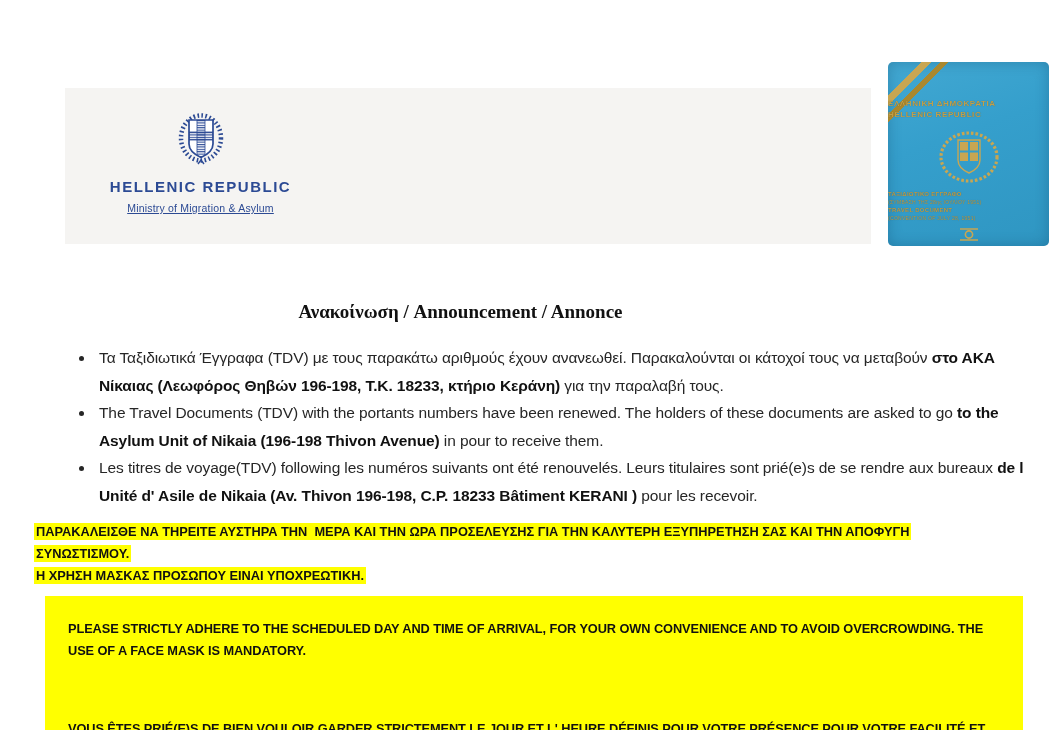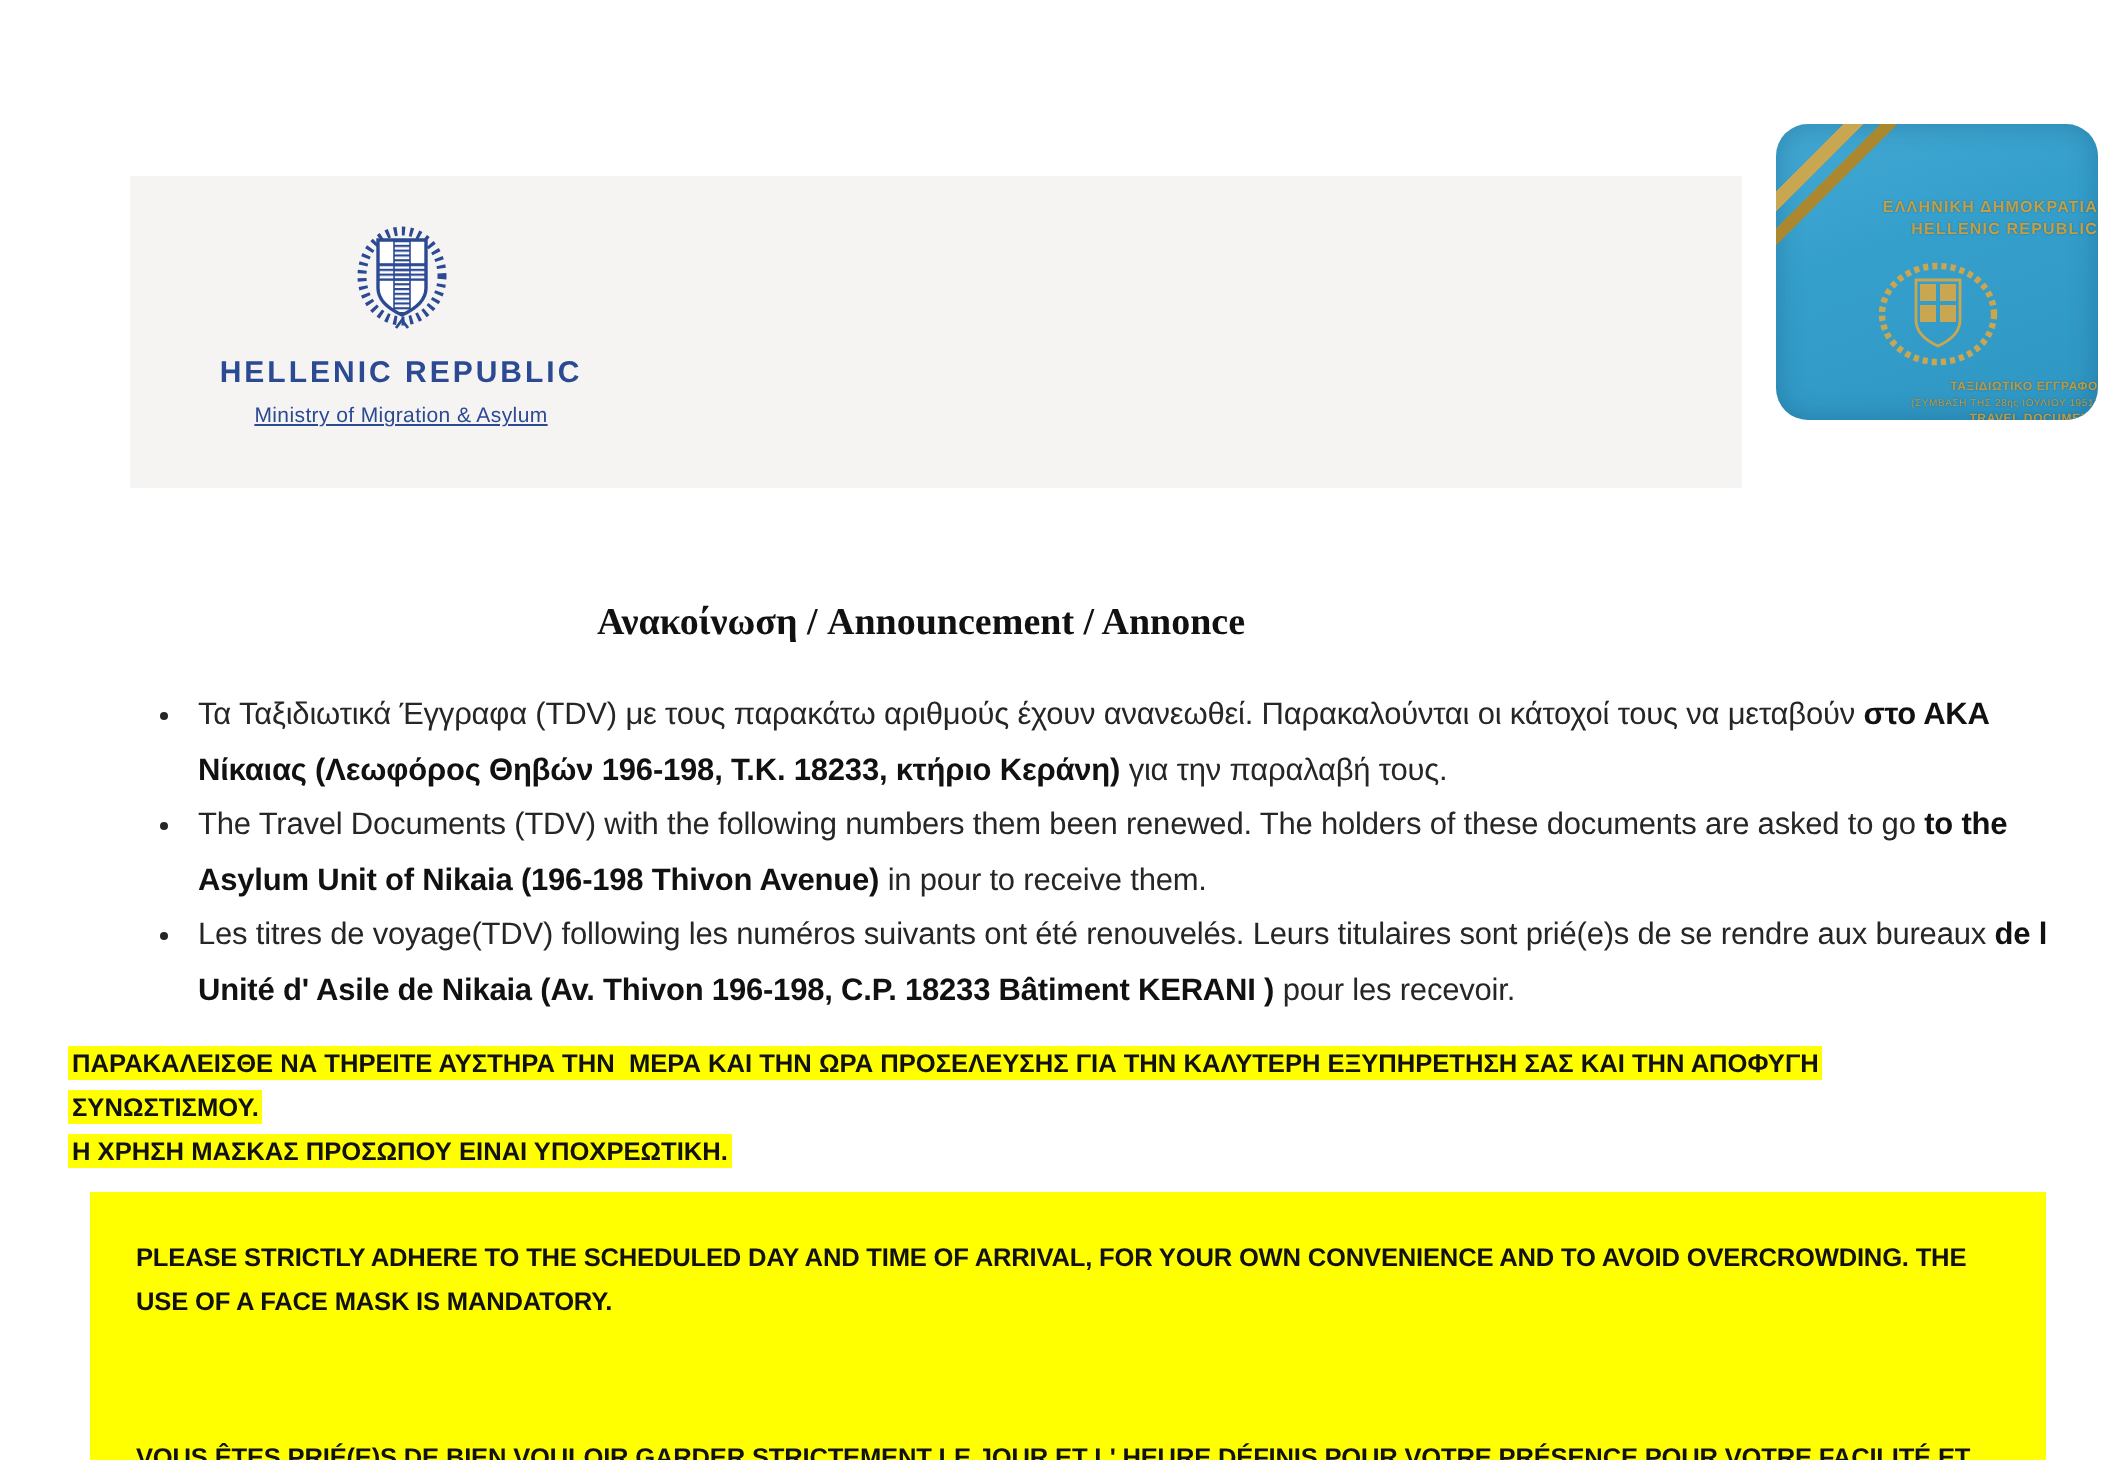--- a/index.html
+++ b/index.html
@@ -7,23 +7,23 @@
     width:1057px;height:730px;position:relative;background:#ffffff;
     font-family:"Liberation Sans",sans-serif;color:#222;overflow:hidden;
   }
   
   .banner{position:absolute;left:65px;top:88px;width:806px;height:156px;background:#f5f4f2;}
   .logo-block{position:absolute;left:28px;top:20px;width:215px;text-align:center;}
   .logo-emblem{display:block;margin:0 auto 8px auto;}
   .org-name{font-size:15px;font-weight:bold;letter-spacing:1.5px;color:#2c4a94;}
   .org-sub{font-size:10.5px;color:#2c4a94;margin-top:7px;letter-spacing:.2px;text-decoration:underline;}
   
-  .passport{position:absolute;left:888px;top:62px;width:161px;height:148px;
+  .passport{position:absolute;left:888px;top:62px;width:161px;height:184px;
     background:linear-gradient(160deg,#42a8d2 0%,#359fcc 40%,#2f96c2 100%);
-    border-radius:16px;box-shadow:inset 0 0 14px rgba(0,40,70,.25);overflow:hidden;text-align:right;}
+    border-radius:5px;box-shadow:inset 0 0 14px rgba(0,40,70,.25);overflow:hidden;text-align:left;}
   .pp-stripes{position:absolute;left:0;top:0;width:84px;height:84px;
     background:linear-gradient(135deg,transparent 24px,#c8a652 24px,#c8a652 31px,transparent 31px,transparent 37px,#a9882f 37px,#a9882f 43px,transparent 43px);}
   .pp-title{position:relative;margin-top:36px;color:#c2a04a;font-weight:bold;font-size:8px;letter-spacing:.6px;line-height:11px;text-shadow:0 0 1px rgba(0,0,0,.35);}
   .pp-emblem{display:block;margin:10px auto 6px auto;}
   .pp-doc{color:#bd9b45;font-weight:bold;font-size:6px;line-height:8px;letter-spacing:.3px;text-shadow:0 0 1px rgba(0,0,0,.3);}
   .pp-doc .sub{font-size:5px;font-weight:normal;}
   .pp-chip{display:block;margin:5px auto 0 auto;}
   
   .doc-title{position:absolute;left:0;top:301px;width:921px;text-align:center;
     font-family:"Liberation Serif",serif;font-weight:bold;font-size:19px;color:#111;}
@@ -94,21 +94,21 @@
   </svg>
 </div>
 
 <div class="doc-title">Ανακοίνωση / Announcement / Annonce</div>
 
 <ul class="bullets">
   <li>
     <span>Τα Ταξιδιωτικά Έγγραφα (TDV) με τους παρακάτω αριθμούς έχουν ανανεωθεί. Παρακαλούνται οι κάτοχοί τους να μεταβούν </span><b>στο ΑΚΑ Νίκαιας (Λεωφόρος Θηβών 196-198, Τ.Κ. 18233, κτήριο Κεράνη)</b><span> για την παραλαβή τους.</span>
   </li>
   <li>
-    <span>The Travel Documents (TDV) with the following numbers them been renewed. The holders of these documents are asked to go </span><b>to the Asylum Unit of Nikaia (196-198 Thivon Avenue)</b><span> in pour to receive them.</span>
+    <span>The Travel Documents (TDV) with the portants numbers have been renewed. The holders of these documents are asked to go </span><b>to the Asylum Unit of Nikaia (196-198 Thivon Avenue)</b><span> in pour to receive them.</span>
   </li>
   <li>
     <span>Les titres de voyage(TDV) following les numéros suivants ont été renouvelés. Leurs titulaires sont prié(e)s de se rendre aux bureaux </span><b>de l Unité d' Asile de Nikaia (Av. Thivon 196-198, C.P. 18233 Bâtiment KERANI )</b><span> pour les recevoir.</span>
   </li>
 </ul>
 
 <div class="notice-el">
   <div><span class="hl">ΠΑΡΑΚΑΛΕΙΣΘΕ ΝΑ ΤΗΡΕΙΤΕ ΑΥΣΤΗΡΑ ΤΗΝ  ΜΕΡΑ ΚΑΙ ΤΗΝ ΩΡΑ ΠΡΟΣΕΛΕΥΣΗΣ ΓΙΑ ΤΗΝ ΚΑΛΥΤΕΡΗ ΕΞΥΠΗΡΕΤΗΣΗ ΣΑΣ ΚΑΙ ΤΗΝ ΑΠΟΦΥΓΗ</span></div>
   <div><span class="hl">ΣΥΝΩΣΤΙΣΜΟΥ.</span></div>
   <div><span class="hl">Η ΧΡΗΣΗ ΜΑΣΚΑΣ ΠΡΟΣΩΠΟΥ ΕΙΝΑΙ ΥΠΟΧΡΕΩΤΙΚΗ.</span></div>

